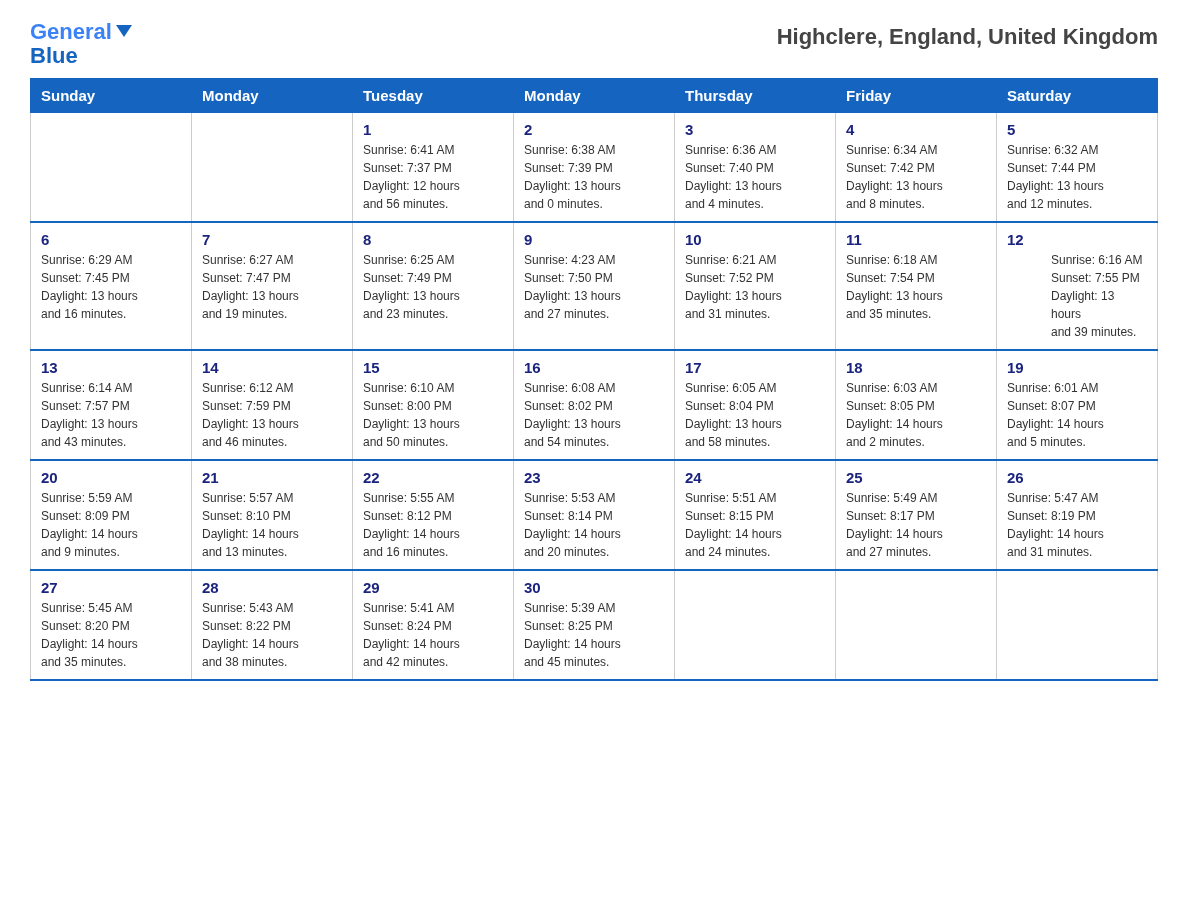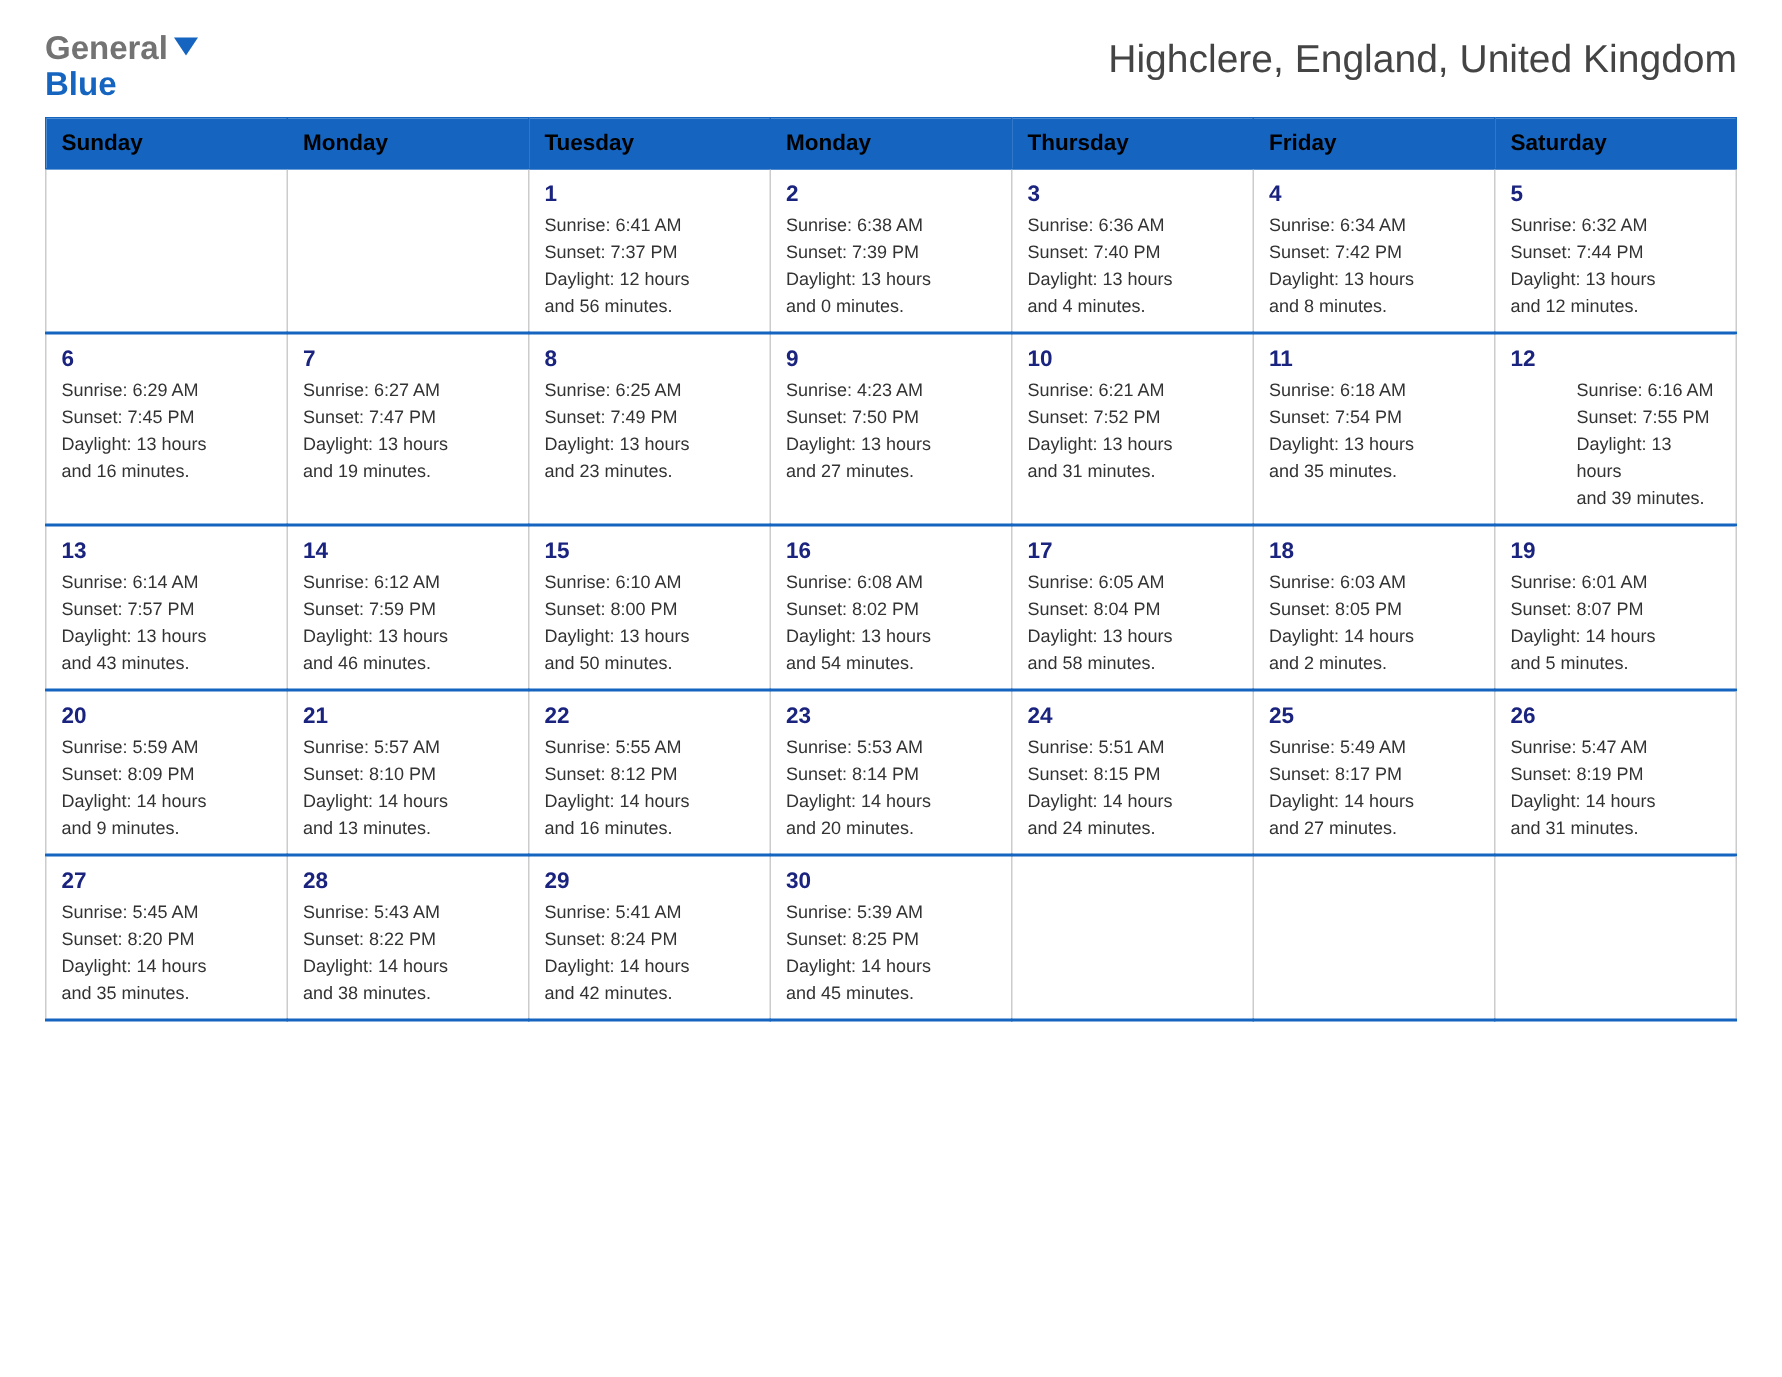--- a/index.html
+++ b/index.html
@@ -15,21 +15,21 @@
       align-items: flex-start;
       margin-bottom: 10px;
     }
     .logo {
       display: flex;
       flex-direction: column;
       font-size: 22px;
       font-weight: bold;
       line-height: 1.1;
     }
-    .logo-general { color: #737373; }
+    .logo-general { color: #3b82f6; }
     .logo-blue { color: #1565c0; }
     .logo-triangle {
       display: inline-block;
       width: 0;
       height: 0;
       border-left: 8px solid transparent;
       border-right: 8px solid transparent;
       border-top: 12px solid #1565c0;
       margin-left: 4px;
       vertical-align: middle;
@@ -39,32 +39,33 @@
     .title-area {
       text-align: right;
     }
     .month-title {
       font-size: 52px;
       font-weight: bold;
       color: #222;
       line-height: 1;
     }
     .location {
-      font-size: 26px;
+      font-size: 22px;
       color: #444;
       margin-top: 4px;
+      font-weight: bold;
     }
     table {
       width: 100%;
       border-collapse: collapse;
       margin-top: 10px;
     }
     thead tr th {
       background-color: #1565c0;
-      color: #000000;
+      color: #ffffff;
       font-size: 15px;
       font-weight: bold;
       padding: 8px 10px;
       text-align: left;
       border: 1px solid #1565c0;
     }
     tbody tr td {
       vertical-align: top;
       padding: 8px 10px;
       border: 1px solid #ccc;

